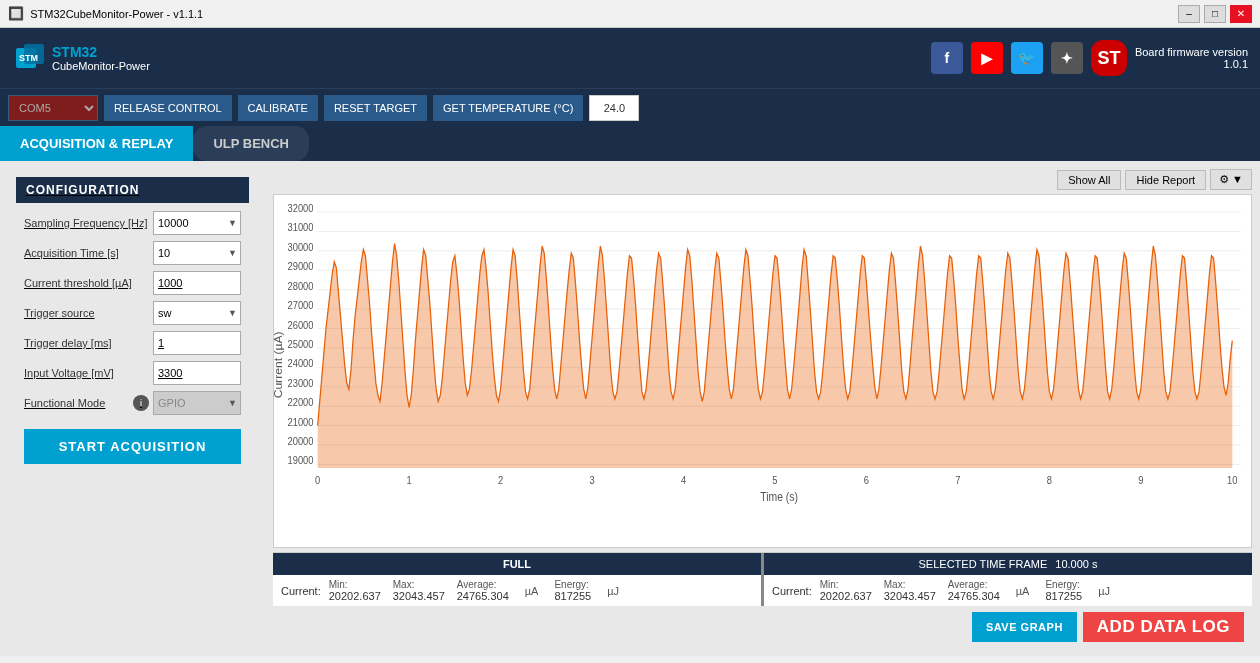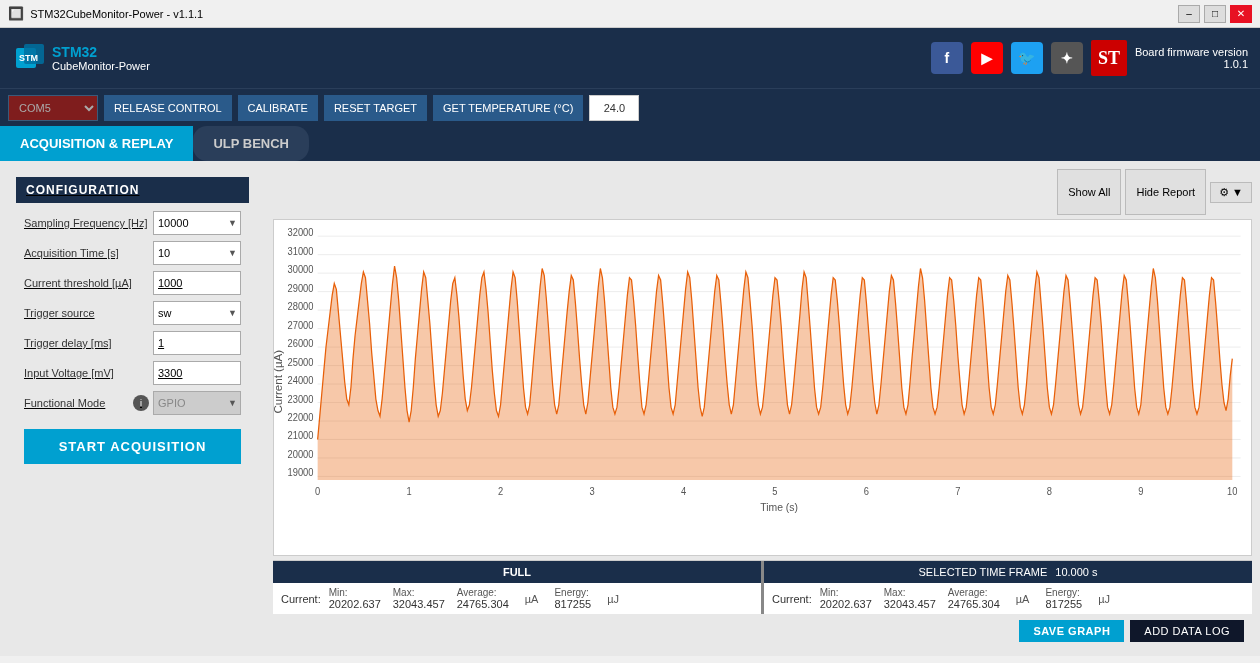--- a/index.html
+++ b/index.html
@@ -34,21 +34,21 @@
     .header-social { display: flex; align-items: center; gap: 8px; }
     .social-icon {
       width: 32px; height: 32px; border-radius: 4px;
       display: flex; align-items: center; justify-content: center;
       font-size: 14px; font-weight: bold; cursor: pointer;
     }
     .fb-icon { background: #3b5998; color: white; }
     .yt-icon { background: #ff0000; color: white; }
     .tw-icon { background: #1da1f2; color: white; }
     .net-icon { background: #555; color: white; }
-    .st-logo { background: #cc0000; color: white; width: 36px; height: 36px; border-radius: 2px; display: flex; align-items: center; justify-content: center; font-size: 18px; font-weight: bold; font-family: Liberation Serif, serif; }
+    .st-logo { background: #cc0000; color: white; width: 36px; height: 36px; border-radius: 12px; display: flex; align-items: center; justify-content: center; font-size: 18px; font-weight: bold; }
     .firmware-info { color: white; text-align: right; font-size: 11px; }
 
     
     .toolbar {
       background: #1a2e4a;
       height: 38px;
       display: flex;
       align-items: center;
       padding: 0 8px;
       gap: 6px;
@@ -146,21 +146,21 @@
       flex: 1;
       background: #e8e8e8;
       padding: 8px;
       display: flex;
       flex-direction: column;
     }
     .chart-controls {
       display: flex; justify-content: flex-end; align-items: center; gap: 4px; margin-bottom: 4px;
     }
     .chart-btn {
-      background: #e0e0e0; border: 1px solid #bbb; padding: 16px 10px;
+      background: #e0e0e0; border: 1px solid #bbb; padding: 3px 10px;
       font-size: 11px; cursor: pointer;
     }
     .chart-settings-btn {
       background: #e0e0e0; border: 1px solid #bbb; padding: 3px 8px;
       font-size: 11px; cursor: pointer;
     }
 
     
     .chart-wrapper {
       flex: 1;
@@ -208,22 +208,22 @@
 
     .bottom-btns {
       display: flex; justify-content: flex-end; gap: 6px; padding: 6px 8px;
       background: #e8e8e8;
     }
     .bottom-btn-save {
       background: #00a0d0; color: white; border: none; padding: 5px 14px;
       font-size: 11px; font-weight: bold; cursor: pointer; letter-spacing: 0.5px;
     }
     .bottom-btn-add {
-      background: #0f172a; color: white; border: none; padding: 5px 14px;
-      font-size: 11px; font-weight: normal; cursor: pointer; letter-spacing: 0.5px;
+      background: #ef4444; color: white; border: none; padding: 5px 14px;
+      font-size: 17px; font-weight: bold; cursor: pointer; letter-spacing: 0.5px;
     }
 
     .stm32-logo-wrapper {
       display: flex;
       align-items: center;
       gap: 4px;
     }
     .stm32-cube-icon {
       width: 36px;
       height: 36px;

